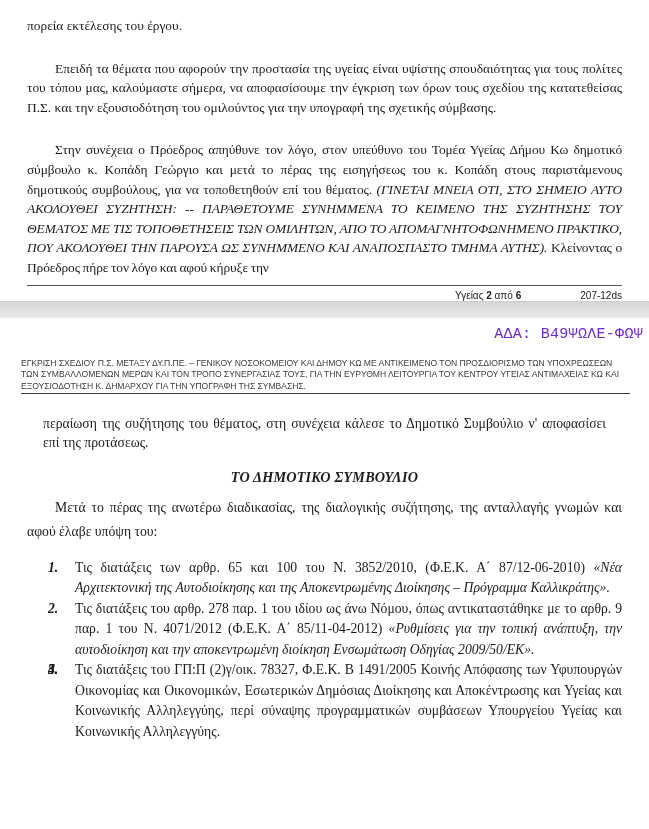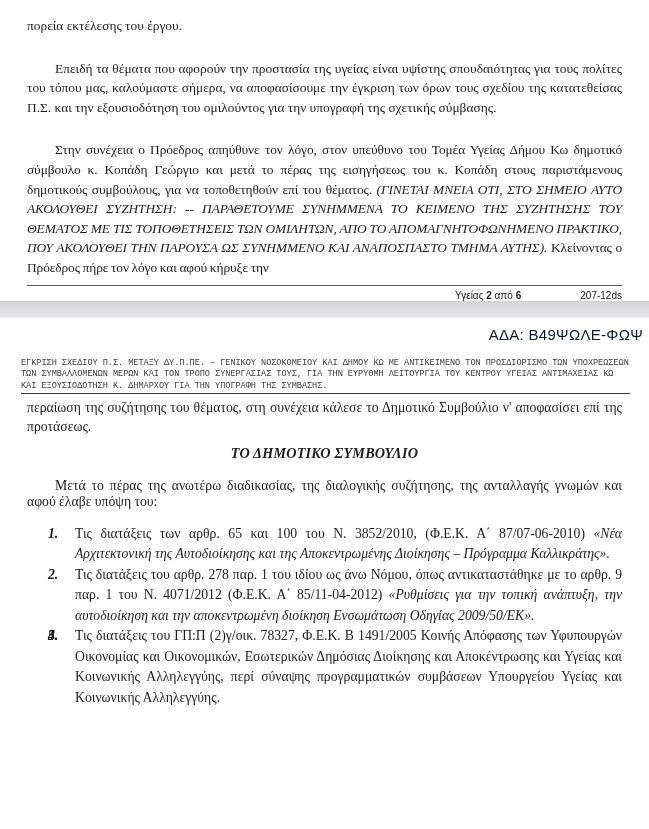--- a/index.html
+++ b/index.html
@@ -29,44 +29,44 @@
   .footer-page{position:absolute;left:428px;top:3px;}
   
   .sep-band{
     position:absolute;top:301px;left:0;width:649px;height:15px;
     background:linear-gradient(#d6d6d8,#e8e8ea);
     border-top:1px solid #cfcfd1;border-bottom:1px solid #ececee;
   }
   
   .ada-line{
     position:absolute;top:325px;right:6px;
-    font-family:Liberation Sans, sans-serif;
-    font-size:15px;line-height:19px;color:#0f172a;letter-spacing:.3px;
+    font-family:Liberation Mono, monospace;
+    font-size:15px;line-height:19px;color:#6d28d9;letter-spacing:.3px;
     text-align:right;
   }
   .subject-header{
     position:absolute;top:358px;left:21px;width:609px;
-    font-family:Liberation Mono, monospace;
+    font-family:Liberation Sans, sans-serif;
     font-size:8.6px;line-height:11.4px;color:#3c3c3c;
     letter-spacing:-0.05px;text-align:left;
   }
   .subject-rule{
     position:absolute;top:393px;left:21px;width:609px;height:0;
     border-top:1px solid #3a3a3a;
   }
   .page-next-body{
     position:absolute;top:398px;left:27px;width:595px;height:431px;
     overflow:hidden;font-size:13.7px;line-height:19px;text-align:justify;
   }
-  .para-cont{margin:0;text-align:justify;}
+  .para-cont{margin:16px;text-align:justify;}
   .council-heading{
     margin:8px 0 0 0;text-align:center;font-weight:bold;
     font-size:14.2px;line-height:18px;letter-spacing:.2px;text-indent:0;font-style:italic;
   }
-  .para-meta{margin-top:16px;text-indent:28px;line-height:16px;}
+  .para-meta{margin-top:10px;text-indent:28px;line-height:24px;}
   .cons-list{margin-top:9px;}
   .cons-item{
     position:relative;padding-left:48px;margin:0;
     line-height:20.5px;text-align:justify;font-size:13.7px;
   }
   .cons-num{
     position:absolute;left:21px;top:0;
     font-weight:bold;font-style:italic;
   }
 </style>
@@ -91,19 +91,19 @@
 
 <div class="subject-header">ΕΓΚΡΙΣΗ ΣΧΕΔΙΟΥ Π.Σ. ΜΕΤΑΞΥ ΔΥ.Π.ΠΕ. – ΓΕΝΙΚΟΥ ΝΟΣΟΚΟΜΕΙΟΥ ΚΑΙ ΔΗΜΟΥ ΚΩ ΜΕ ΑΝΤΙΚΕΙΜΕΝΟ ΤΟΝ ΠΡΟΣΔΙΟΡΙΣΜΟ ΤΩΝ ΥΠΟΧΡΕΩΣΕΩΝ ΤΩΝ ΣΥΜΒΑΛΛΟΜΕΝΩΝ ΜΕΡΩΝ ΚΑΙ ΤΟΝ ΤΡΟΠΟ ΣΥΝΕΡΓΑΣΙΑΣ ΤΟΥΣ, ΓΙΑ ΤΗΝ ΕΥΡΥΘΜΗ ΛΕΙΤΟΥΡΓΙΑ ΤΟΥ ΚΕΝΤΡΟΥ ΥΓΕΙΑΣ ΑΝΤΙΜΑΧΕΙΑΣ ΚΩ ΚΑΙ ΕΞΟΥΣΙΟΔΟΤΗΣΗ Κ. ΔΗΜΑΡΧΟΥ ΓΙΑ ΤΗΝ ΥΠΟΓΡΑΦΗ ΤΗΣ ΣΥΜΒΑΣΗΣ.</div>
 <div class="subject-rule"></div>
 
 <div class="page-next-body">
   <p class="para-cont">περαίωση της συζήτησης του θέματος, στη συνέχεια κάλεσε το Δημοτικό Συμβούλιο ν' αποφασίσει επί της προτάσεως.</p>
   <p class="council-heading">ΤΟ ΔΗΜΟΤΙΚΟ ΣΥΜΒΟΥΛΙΟ</p>
   <p class="para-meta">Μετά το πέρας της ανωτέρω διαδικασίας, της διαλογικής συζήτησης, της ανταλλαγής γνωμών και αφού έλαβε υπόψη του:</p>
 
   <div class="cons-list">
-      <div class="cons-item"><span class="cons-num">1.</span><span><span class="seg-normal">Τις διατάξεις των αρθρ. 65 και 100 του Ν. 3852/2010, (Φ.Ε.Κ. Α΄ 87/07-06-2010) </span><span class="seg-italic">«Νέα Αρχιτεκτονική της Αυτοδιοίκησης και της Αποκεντρωμένης Διοίκησης – Πρόγραμμα Καλλικράτης».</span></span></div>
+      <div class="cons-item"><span class="cons-num">1.</span><span><span class="seg-normal">Τις διατάξεις των αρθρ. 65 και 100 του Ν. 3852/2010, (Φ.Ε.Κ. Α΄ 87/12-06-2010) </span><span class="seg-italic">«Νέα Αρχιτεκτονική της Αυτοδιοίκησης και της Αποκεντρωμένης Διοίκησης – Πρόγραμμα Καλλικράτης».</span></span></div>
       <div class="cons-item"><span class="cons-num">2.</span><span><span class="seg-normal">Τις διατάξεις του αρθρ. 278 παρ. 1 του ιδίου ως άνω Νόμου, όπως αντικαταστάθηκε με το αρθρ. 9 παρ. 1 του Ν. 4071/2012 (Φ.Ε.Κ. Α΄ 85/11-04-2012) </span><span class="seg-italic">«Ρυθμίσεις για την τοπική ανάπτυξη, την αυτοδιοίκηση και την αποκεντρωμένη διοίκηση Ενσωμάτωση Οδηγίας 2009/50/ΕΚ».</span></span></div>
       <div class="cons-item"><span class="cons-num">3.</span></div>
       <div class="cons-item"><span class="cons-num">4.</span></div>
       <div class="cons-item"><span class="cons-num">5.</span><span><span class="seg-normal">Τις διατάξεις του ΓΠ:Π (2)γ/οικ. 78327, Φ.Ε.Κ. Β 1491/2005 Κοινής Απόφασης των Υφυπουργών Οικονομίας και Οικονομικών, Εσωτερικών Δημόσιας Διοίκησης και Αποκέντρωσης και Υγείας και Κοινωνικής Αλληλεγγύης, περί σύναψης προγραμματικών συμβάσεων Υπουργείου Υγείας και Κοινωνικής Αλληλεγγύης.</span></span></div>
     </div>
 </div>
 
 </body></html>

